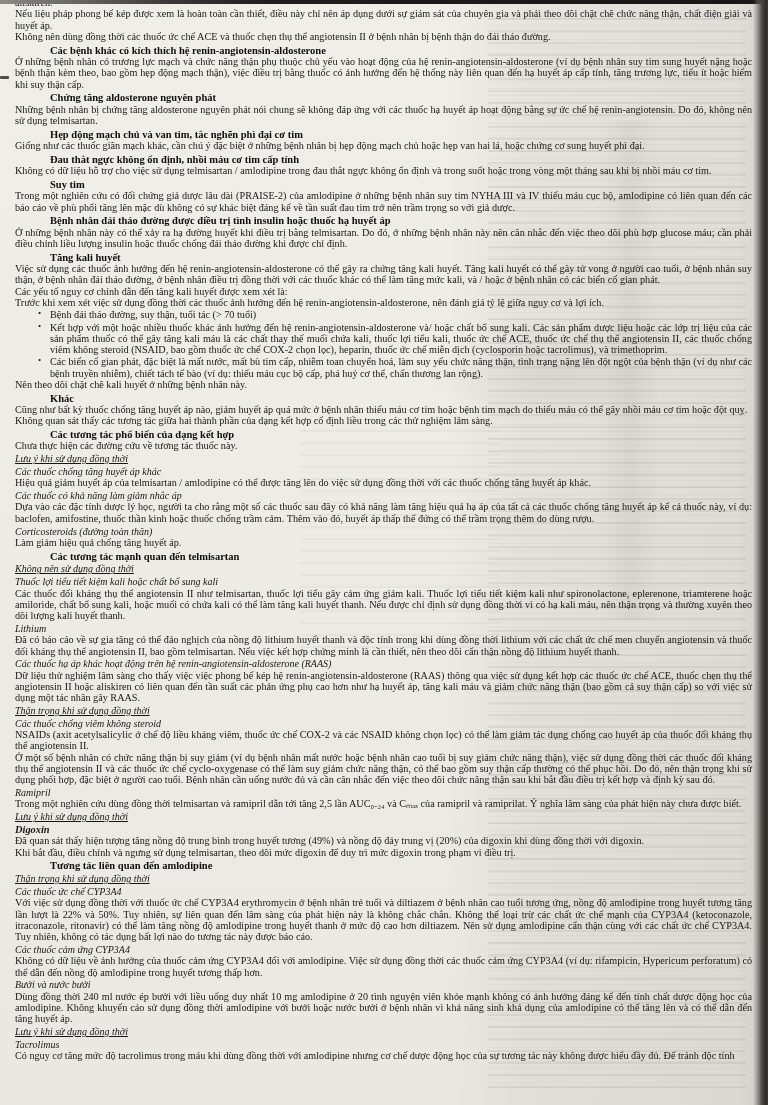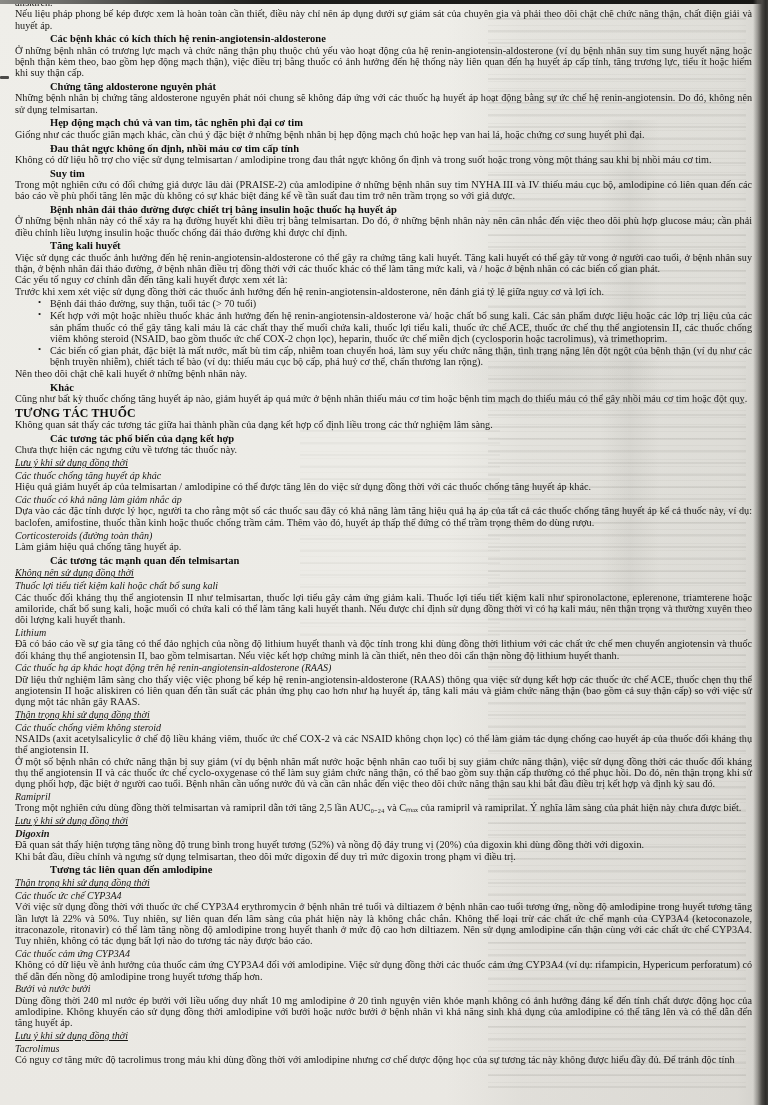--- a/index.html
+++ b/index.html
@@ -53,46 +53,46 @@
 <body>
 
 <div class="page">
   <div class="bleed bleed-a"></div>
   <div class="bleed bleed-b"></div>
   <div class="crease crease-a"></div>
   <div class="crease crease-b"></div>
   <div class="content">
       <div class="blk body">aliskiren.</div>
       <div class="blk body">Nếu liệu pháp phong bế kép được xem là hoàn toàn cần thiết, điều này chỉ nên áp dụng dưới sự giám sát của chuyên gia và phải theo dõi chặt chẽ chức năng thận, chất điện giải và huyết áp.</div>
+      <div class="blk body">Không nên dùng đồng thời các thuốc ức chế ACE và thuốc chẹn thụ thể angiotensin II ở bệnh nhân bị bệnh thận do đái tháo đường.</div>
       <div class="blk h2">Các bệnh khác có kích thích hệ renin-angiotensin-aldosterone</div>
       <div class="blk body">Ở những bệnh nhân có trương lực mạch và chức năng thận phụ thuộc chủ yếu vào hoạt động của hệ renin-angiotensin-aldosterone (ví dụ bệnh nhân suy tim sung huyết nặng hoặc bệnh thận kèm theo, bao gồm hẹp động mạch thận), việc điều trị bằng thuốc có ảnh hưởng đến hệ thống này liên quan đến hạ huyết áp cấp tính, tăng trương lực, tiểu ít hoặc hiếm khi suy thận cấp.</div>
       <div class="blk h2">Chứng tăng aldosterone nguyên phát</div>
       <div class="blk body">Những bệnh nhân bị chứng tăng aldosterone nguyên phát nói chung sẽ không đáp ứng với các thuốc hạ huyết áp hoạt động bằng sự ức chế hệ renin-angiotensin. Do đó, không nên sử dụng telmisartan.</div>
       <div class="blk h2">Hẹp động mạch chủ và van tim, tắc nghẽn phì đại cơ tim</div>
       <div class="blk body">Giống như các thuốc giãn mạch khác, cần chú ý đặc biệt ở những bệnh nhân bị hẹp động mạch chủ hoặc hẹp van hai lá, hoặc chứng cơ sung huyết phì đại.</div>
       <div class="blk h2">Đau thắt ngực không ổn định, nhồi máu cơ tim cấp tính</div>
       <div class="blk body">Không có dữ liệu hỗ trợ cho việc sử dụng telmisartan / amlodipine trong đau thắt ngực không ổn định và trong suốt hoặc trong vòng một tháng sau khi bị nhồi máu cơ tim.</div>
       <div class="blk h2">Suy tim</div>
       <div class="blk body">Trong một nghiên cứu có đối chứng giả dược lâu dài (PRAISE-2) của amlodipine ở những bệnh nhân suy tim NYHA III và IV thiếu máu cục bộ, amlodipine có liên quan đến các báo cáo về phù phổi tăng lên mặc dù không có sự khác biệt đáng kể về tần suất đau tim trở nên trầm trọng so với giả dược.</div>
-      <div class="blk h2">Bệnh nhân đái tháo đường được chiết trị bằng insulin hoặc thuốc hạ huyết áp</div>
+      <div class="blk h2">Bệnh nhân đái tháo đường được điều trị tình insulin hoặc thuốc hạ huyết áp</div>
       <div class="blk body">Ở những bệnh nhân này có thể xảy ra hạ đường huyết khi điều trị bằng telmisartan. Do đó, ở những bệnh nhân này nên cân nhắc đến việc theo dõi phù hợp glucose máu; cần phải điều chỉnh liều lượng insulin hoặc thuốc chống đái tháo đường khi được chỉ định.</div>
       <div class="blk h2">Tăng kali huyết</div>
       <div class="blk body">Việc sử dụng các thuốc ảnh hưởng đến hệ renin-angiotensin-aldosterone có thể gây ra chứng tăng kali huyết. Tăng kali huyết có thể gây tử vong ở người cao tuổi, ở bệnh nhân suy thận, ở bệnh nhân đái tháo đường, ở bệnh nhân điều trị đồng thời với các thuốc khác có thể làm tăng mức kali, và / hoặc ở bệnh nhân có các biến cố gian phát.</div>
       <div class="blk body">Các yếu tố nguy cơ chính dẫn đến tăng kali huyết được xem xét là:</div>
       <div class="blk body">Trước khi xem xét việc sử dụng đồng thời các thuốc ảnh hưởng đến hệ renin-angiotensin-aldosterone, nên đánh giá tỷ lệ giữa nguy cơ và lợi ích.</div>
       <div class="blk bullet"><span class="dot">•</span><span>Bệnh đái tháo đường, suy thận, tuổi tác (&gt; 70 tuổi)</span></div>
       <div class="blk bullet"><span class="dot">•</span><span>Kết hợp với một hoặc nhiều thuốc khác ảnh hưởng đến hệ renin-angiotensin-aldosterone và/ hoặc chất bổ sung kali. Các sản phẩm dược liệu hoặc các lớp trị liệu của các sản phẩm thuốc có thể gây tăng kali máu là các chất thay thế muối chứa kali, thuốc lợi tiểu kali, thuốc ức chế ACE, thuốc ức chế thụ thể angiotensin II, các thuốc chống viêm không steroid (NSAID, bao gồm thuốc ức chế COX-2 chọn lọc), heparin, thuốc ức chế miễn dịch (cyclosporin hoặc tacrolimus), và trimethoprim.</span></div>
       <div class="blk bullet"><span class="dot">•</span><span>Các biến cố gian phát, đặc biệt là mất nước, mất bù tim cấp, nhiễm toan chuyển hoá, làm suy yếu chức năng thận, tình trạng nặng lên đột ngột của bệnh thận (ví dụ như các bệnh truyền nhiễm), chiết tách tế bào (ví dụ: thiếu máu cục bộ cấp, phá huỷ cơ thể, chấn thương lan rộng).</span></div>
       <div class="blk body">Nên theo dõi chặt chẽ kali huyết ở những bệnh nhân này.</div>
       <div class="blk h2">Khác</div>
       <div class="blk body">Cũng như bất kỳ thuốc chống tăng huyết áp nào, giảm huyết áp quá mức ở bệnh nhân thiếu máu cơ tim hoặc bệnh tim mạch do thiếu máu có thể gây nhồi máu cơ tim hoặc đột quỵ.</div>
-      <div class="blk h1">TƯƠNG TÁC THUỐC</div>
       <div class="blk body">Không quan sát thấy các tương tác giữa hai thành phần của dạng kết hợp cố định liều trong các thử nghiệm lâm sàng.</div>
       <div class="blk h2">Các tương tác phổ biến của dạng kết hợp</div>
-      <div class="blk body">Chưa thực hiện các ngưng cứu về tương tác thuốc này.</div>
+      <div class="blk body">Chưa thực hiện các đường cứu về tương tác thuốc này.</div>
       <div class="blk iu">Lưu ý khi sử dụng đồng thời</div>
       <div class="blk i">Các thuốc chống tăng huyết áp khác</div>
       <div class="blk body">Hiệu quả giảm huyết áp của telmisartan / amlodipine có thể được tăng lên do việc sử dụng đồng thời với các thuốc chống tăng huyết áp khác.</div>
       <div class="blk i">Các thuốc có khả năng làm giảm nhắc áp</div>
       <div class="blk body">Dựa vào các đặc tính dược lý học, người ta cho rằng một số các thuốc sau đây có khả năng làm tăng hiệu quả hạ áp của tất cả các thuốc chống tăng huyết áp kể cả thuốc này, ví dụ: baclofen, amifostine, thuốc thần kinh hoặc thuốc chống trầm cảm. Thêm vào đó, huyết áp thấp thể đứng có thể trầm trọng thêm do dùng rượu.</div>
       <div class="blk i">Corticosteroids (đường toàn thân)</div>
       <div class="blk body">Làm giảm hiệu quả chống tăng huyết áp.</div>
       <div class="blk h2">Các tương tác mạnh quan đến telmisartan</div>
       <div class="blk iu">Không nên sử dụng đồng thời</div>
       <div class="blk i">Thuốc lợi tiểu tiết kiệm kali hoặc chất bổ sung kali</div>
@@ -102,21 +102,21 @@
       <div class="blk i">Các thuốc hạ áp khác hoạt động trên hệ renin-angiotensin-aldosterone (RAAS)</div>
       <div class="blk body">Dữ liệu thử nghiệm lâm sàng cho thấy việc việc phong bế kép hệ renin-angiotensin-aldosterone (RAAS) thông qua việc sử dụng kết hợp các thuốc ức chế ACE, thuốc chẹn thụ thể angiotensin II hoặc aliskiren có liên quan đến tần suất các phản ứng phụ cao hơn như hạ huyết áp, tăng kali máu và giảm chức năng thận (bao gồm cả suy thận cấp) so với việc sử dụng một tác nhân gây RAAS.</div>
       <div class="blk iu">Thận trọng khi sử dụng đồng thời</div>
       <div class="blk i">Các thuốc chống viêm không steroid</div>
       <div class="blk body">NSAIDs (axit acetylsalicylic ở chế độ liều kháng viêm, thuốc ức chế COX-2 và các NSAID không chọn lọc) có thể làm giảm tác dụng chống cao huyết áp của thuốc đối kháng thụ thể angiotensin II.</div>
       <div class="blk body">Ở một số bệnh nhân có chức năng thận bị suy giảm (ví dụ bệnh nhân mất nước hoặc bệnh nhân cao tuổi bị suy giảm chức năng thận), việc sử dụng đồng thời các thuốc đối kháng thụ thể angiotensin II và các thuốc ức chế cyclo-oxygenase có thể làm suy giảm chức năng thận, có thể bao gồm suy thận cấp thường có thể phục hồi. Do đó, nên thận trọng khi sử dụng phối hợp, đặc biệt ở người cao tuổi. Bệnh nhân cần uống nước đủ và cần cân nhắc đến việc theo dõi chức năng thận sau khi bắt đầu điều trị kết hợp và định kỳ sau đó.</div>
       <div class="blk i">Ramipril</div>
       <div class="blk body">Trong một nghiên cứu dùng đồng thời telmisartan và ramipril dẫn tới tăng 2,5 lần AUC₀₋₂₄ và Cₘₐₓ của ramipril và ramiprilat. Ý nghĩa lâm sàng của phát hiện này chưa được biết.</div>
       <div class="blk iu">Lưu ý khi sử dụng đồng thời</div>
       <div class="blk ib">Digoxin</div>
-      <div class="blk body">Đã quan sát thấy hiện tượng tăng nồng độ trung bình trong huyết tương (52%) và nồng độ đáy trung vị (20%) của digoxin khi dùng đồng thời với digoxin.</div>
+      <div class="blk body">Đã quan sát thấy hiện tượng tăng nồng độ trung bình trong huyết tương (49%) và nồng độ đáy trung vị (20%) của digoxin khi dùng đồng thời với digoxin.</div>
       <div class="blk body">Khi bắt đầu, điều chỉnh và ngưng sử dụng telmisartan, theo dõi mức digoxin để duy trì mức digoxin trong phạm vi điều trị.</div>
       <div class="blk h2">Tương tác liên quan đến amlodipine</div>
       <div class="blk iu">Thận trọng khi sử dụng đồng thời</div>
       <div class="blk i">Các thuốc ức chế CYP3A4</div>
       <div class="blk body">Với việc sử dụng đồng thời với thuốc ức chế CYP3A4 erythromycin ở bệnh nhân trẻ tuổi và diltiazem ở bệnh nhân cao tuổi tương ứng, nồng độ amlodipine trong huyết tương tăng lần lượt là 22% và 50%. Tuy nhiên, sự liên quan đến lâm sàng của phát hiện này là không chắc chắn. Không thể loại trừ các chất ức chế mạnh của CYP3A4 (ketoconazole, itraconazole, ritonavir) có thể làm tăng nồng độ amlodipine trong huyết thanh ở mức độ cao hơn diltiazem. Nên sử dụng amlodipine cẩn thận cùng với các chất ức chế CYP3A4. Tuy nhiên, không có tác dụng bất lợi nào do tương tác này được báo cáo.</div>
       <div class="blk i">Các thuốc cảm ứng CYP3A4</div>
       <div class="blk body">Không có dữ liệu về ảnh hưởng của thuốc cảm ứng CYP3A4 đối với amlodipine. Việc sử dụng đồng thời các thuốc cảm ứng CYP3A4 (ví dụ: rifampicin, Hypericum perforatum) có thể dẫn đến nồng độ amlodipine trong huyết tương thấp hơn.</div>
       <div class="blk i">Bưởi và nước bưởi</div>
       <div class="blk body">Dùng đồng thời 240 ml nước ép bưởi với liều uống duy nhất 10 mg amlodipine ở 20 tình nguyện viên khỏe mạnh không có ảnh hưởng đáng kể đến tính chất dược động học của amlodipine. Không khuyến cáo sử dụng đồng thời amlodipine với bưởi hoặc nước bưởi ở bệnh nhân vì khả năng sinh khả dụng của amlodipine có thể tăng lên và có thể dẫn đến tăng huyết áp.</div>
       <div class="blk iu">Lưu ý khi sử dụng đồng thời</div>

